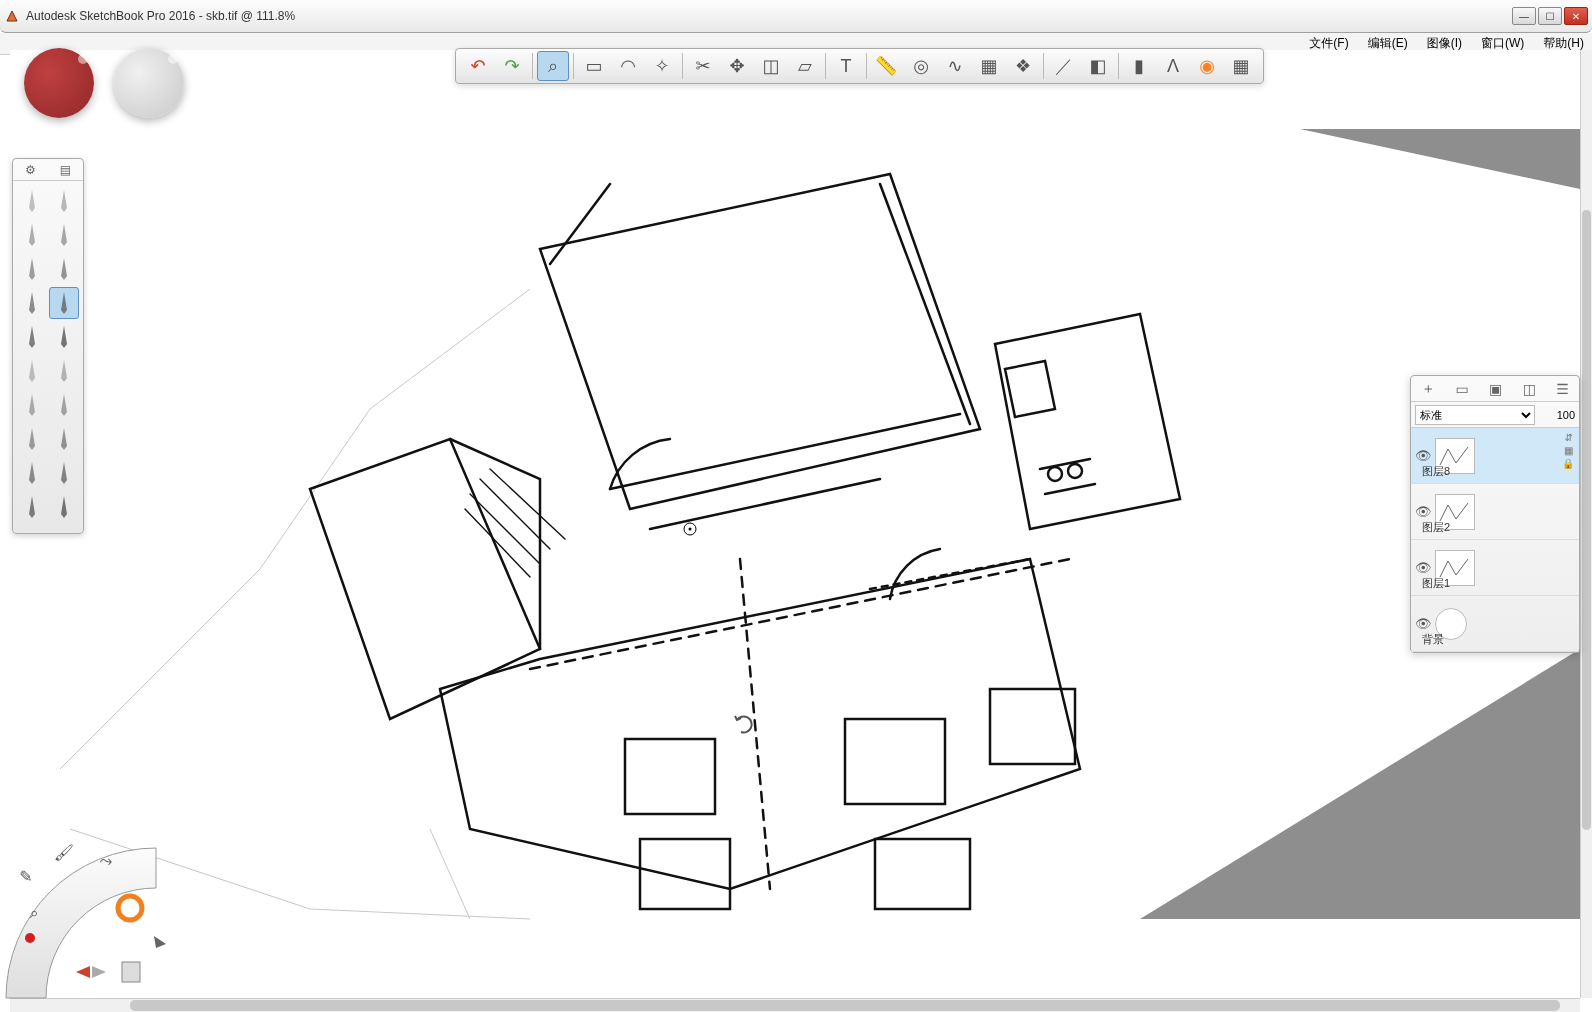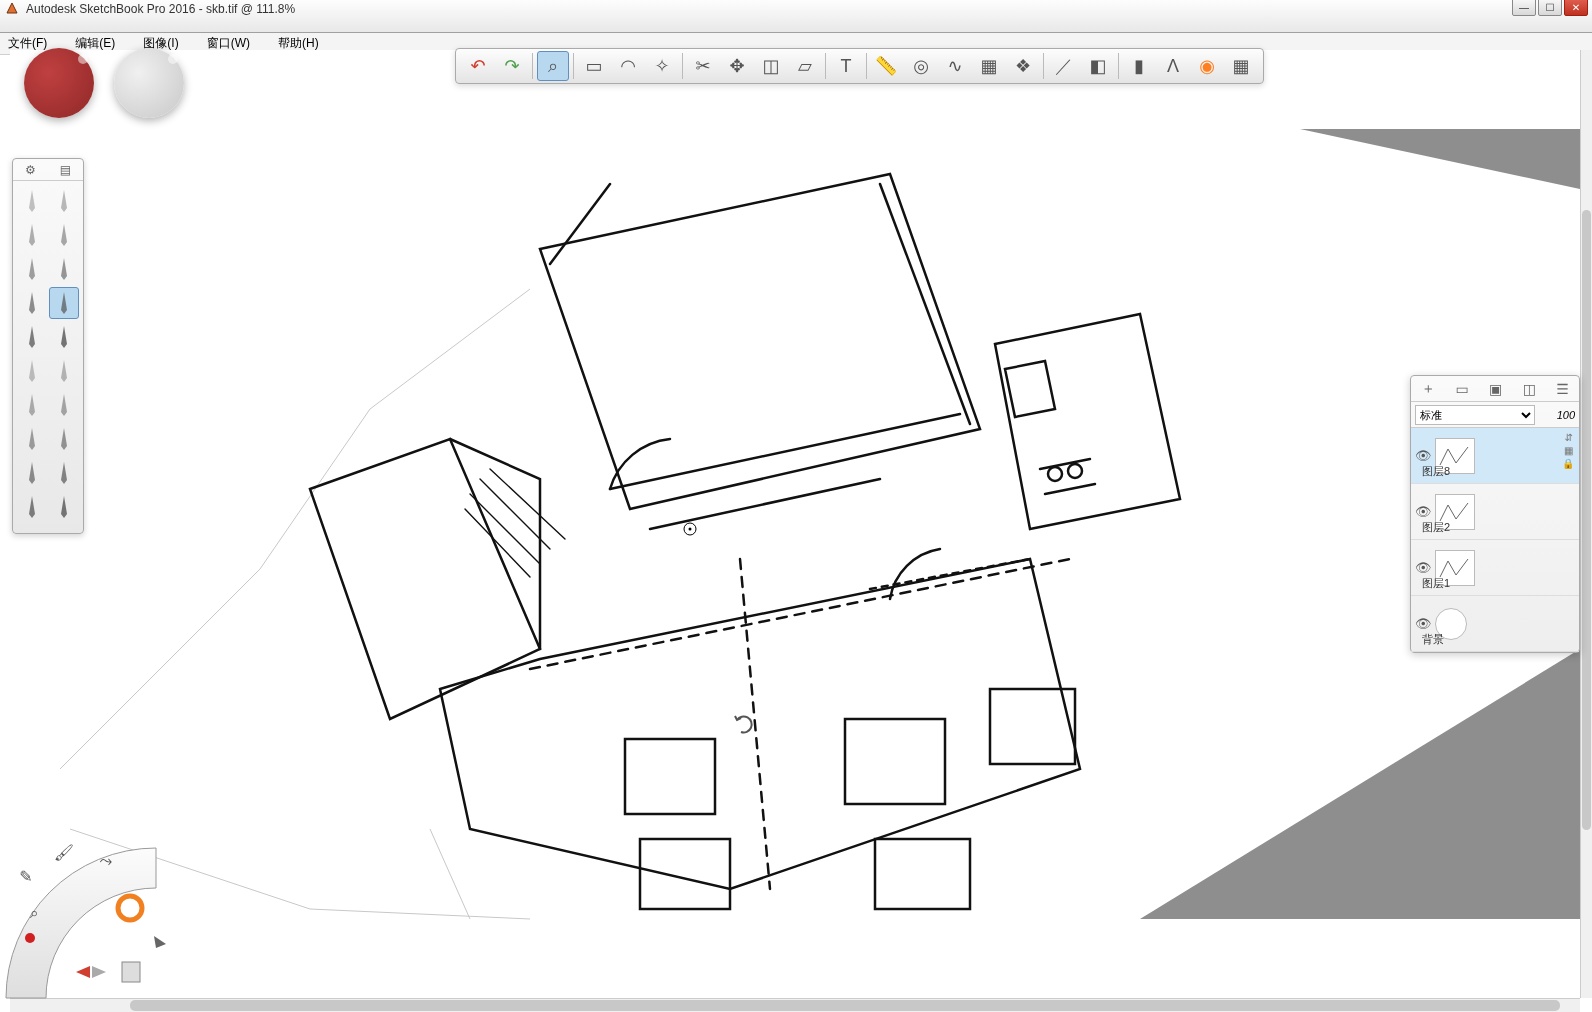--- a/index.html
+++ b/index.html
@@ -1,27 +1,27 @@
 <!DOCTYPE html>
 <html><head>
 <meta charset="utf-8">
 <style>
 * { margin:0; padding:0; box-sizing:border-box; font-family:"Microsoft YaHei",Arial,sans-serif; }
 body { background:#fff; overflow:hidden; width:1592px; height:1012px; position:relative; }
 
 
-.titlebar { height:28px; background:linear-gradient(#fdfdfd,#e8e8e8); border-bottom:1px solid #a0a0a0; display:flex; align-items:flex-end; padding:16px 4px; font-size:12px; color:#333; }
+.titlebar { height:28px; background:linear-gradient(#fdfdfd,#e8e8e8); border-bottom:1px solid #a0a0a0; display:flex; align-items:center; padding:16px 4px; font-size:12px; color:#333;border-radius:6px; }
 .titlebar .app-icon { width:16px; height:16px; margin-right:6px; display:flex; align-items:center; justify-content:center; }
 .titlebar .title-text { flex:1; }
 .win-ctrls { display:flex; gap:2px; }
 .win-btn { width:24px; height:18px; border:1px solid #888; background:linear-gradient(#f8f8f8,#d8d8d8); display:flex; align-items:center; justify-content:center; font-size:10px; cursor:pointer; border-radius:2px; }
 .win-btn.close { background:linear-gradient(#e06050,#c03020); color:#fff; border-color:#a02010; }
 
 
-.menubar { height:22px; background:#f4f4f4; border-bottom:1px solid #d0d0d0; display:flex; align-items:center; padding:0 8px; font-size:12px; gap:28px; }
+.menubar { height:22px; background:#f4f4f4; border-bottom:1px solid #d0d0d0; display:flex; align-items:center; padding:0 8px; font-size:12px; gap:19px;justify-content:flex-end; }
 .menu-item { cursor:pointer; }
 
 
 .workspace { position:absolute; top:50px; left:10px; right:12px; bottom:14px; background:#888; overflow:hidden; }
 .canvas { position:absolute; inset:0; background:#fff; }
 .canvas svg { width:100%; height:100%; }
 
 
 .top-toolbar { position:absolute; top:48px; left:455px; height:36px; background:linear-gradient(#fdfdfd,#e4e4e4); border:1px solid #aaa; border-radius:4px; display:flex; align-items:center; padding:2px 6px; gap:2px; box-shadow:0 2px 6px rgba(0,0,0,.15); z-index:20; }
 .tb-btn { width:32px; height:30px; display:flex; align-items:center; justify-content:center; border-radius:3px; cursor:pointer; font-size:18px; color:#555; background:transparent; }
@@ -46,21 +46,21 @@
 
 .lagoon { position:absolute; left:6px; bottom:14px; width:200px; height:160px; z-index:20; }
 .lagoon svg { width:100%; height:100%; overflow:visible; }
 
 
 .layers { position:absolute; top:375px; right:12px; width:170px; background:linear-gradient(#fafafa,#eeeeee); border:1px solid #aaa; border-radius:4px; box-shadow:0 2px 8px rgba(0,0,0,.2); z-index:20; font-size:12px; }
 .layers-top { height:26px; display:flex; align-items:center; justify-content:space-around; border-bottom:1px solid #ccc; }
 .layers-top span { color:#666; cursor:pointer; font-size:14px; }
 .layers-opts { height:26px; display:flex; align-items:center; padding:0 4px; border-bottom:1px solid #ccc; gap:10px; }
 .layers-opts select { flex:1; font-size:11px; height:20px; border:1px solid #bbb; background:#fff; }
-.layers-opts .opac { width:30px; font-size:11px; text-align:right;font-style:italic; }
+.layers-opts .opac { width:30px; font-size:11px; text-align:right; }
 .layer-row { height:56px; display:flex; align-items:center; padding:2px 4px; border-bottom:1px solid #ddd; gap:4px; position:relative; }
 .layer-row.sel { background:#d0e8f8; }
 .layer-row .eye { width:16px; font-size:13px; color:#555; cursor:pointer; }
 .layer-row .thumb { width:40px; height:36px; background:#fff; border:1px solid #bbb; display:flex; align-items:center; justify-content:center; font-size:9px; color:#888; }
 .layer-row .thumb.circle { border-radius:50%; width:32px; height:32px; }
 .layer-row .lname { font-size:11px; color:#333; position:absolute; bottom:4px; left:11px; }
 .layer-row .rcol { position:absolute; right:4px; top:4px; display:flex; flex-direction:column; gap:2px; }
 .layer-row .rcol span { font-size:10px; color:#777; cursor:pointer; text-align:center; }
 
 

